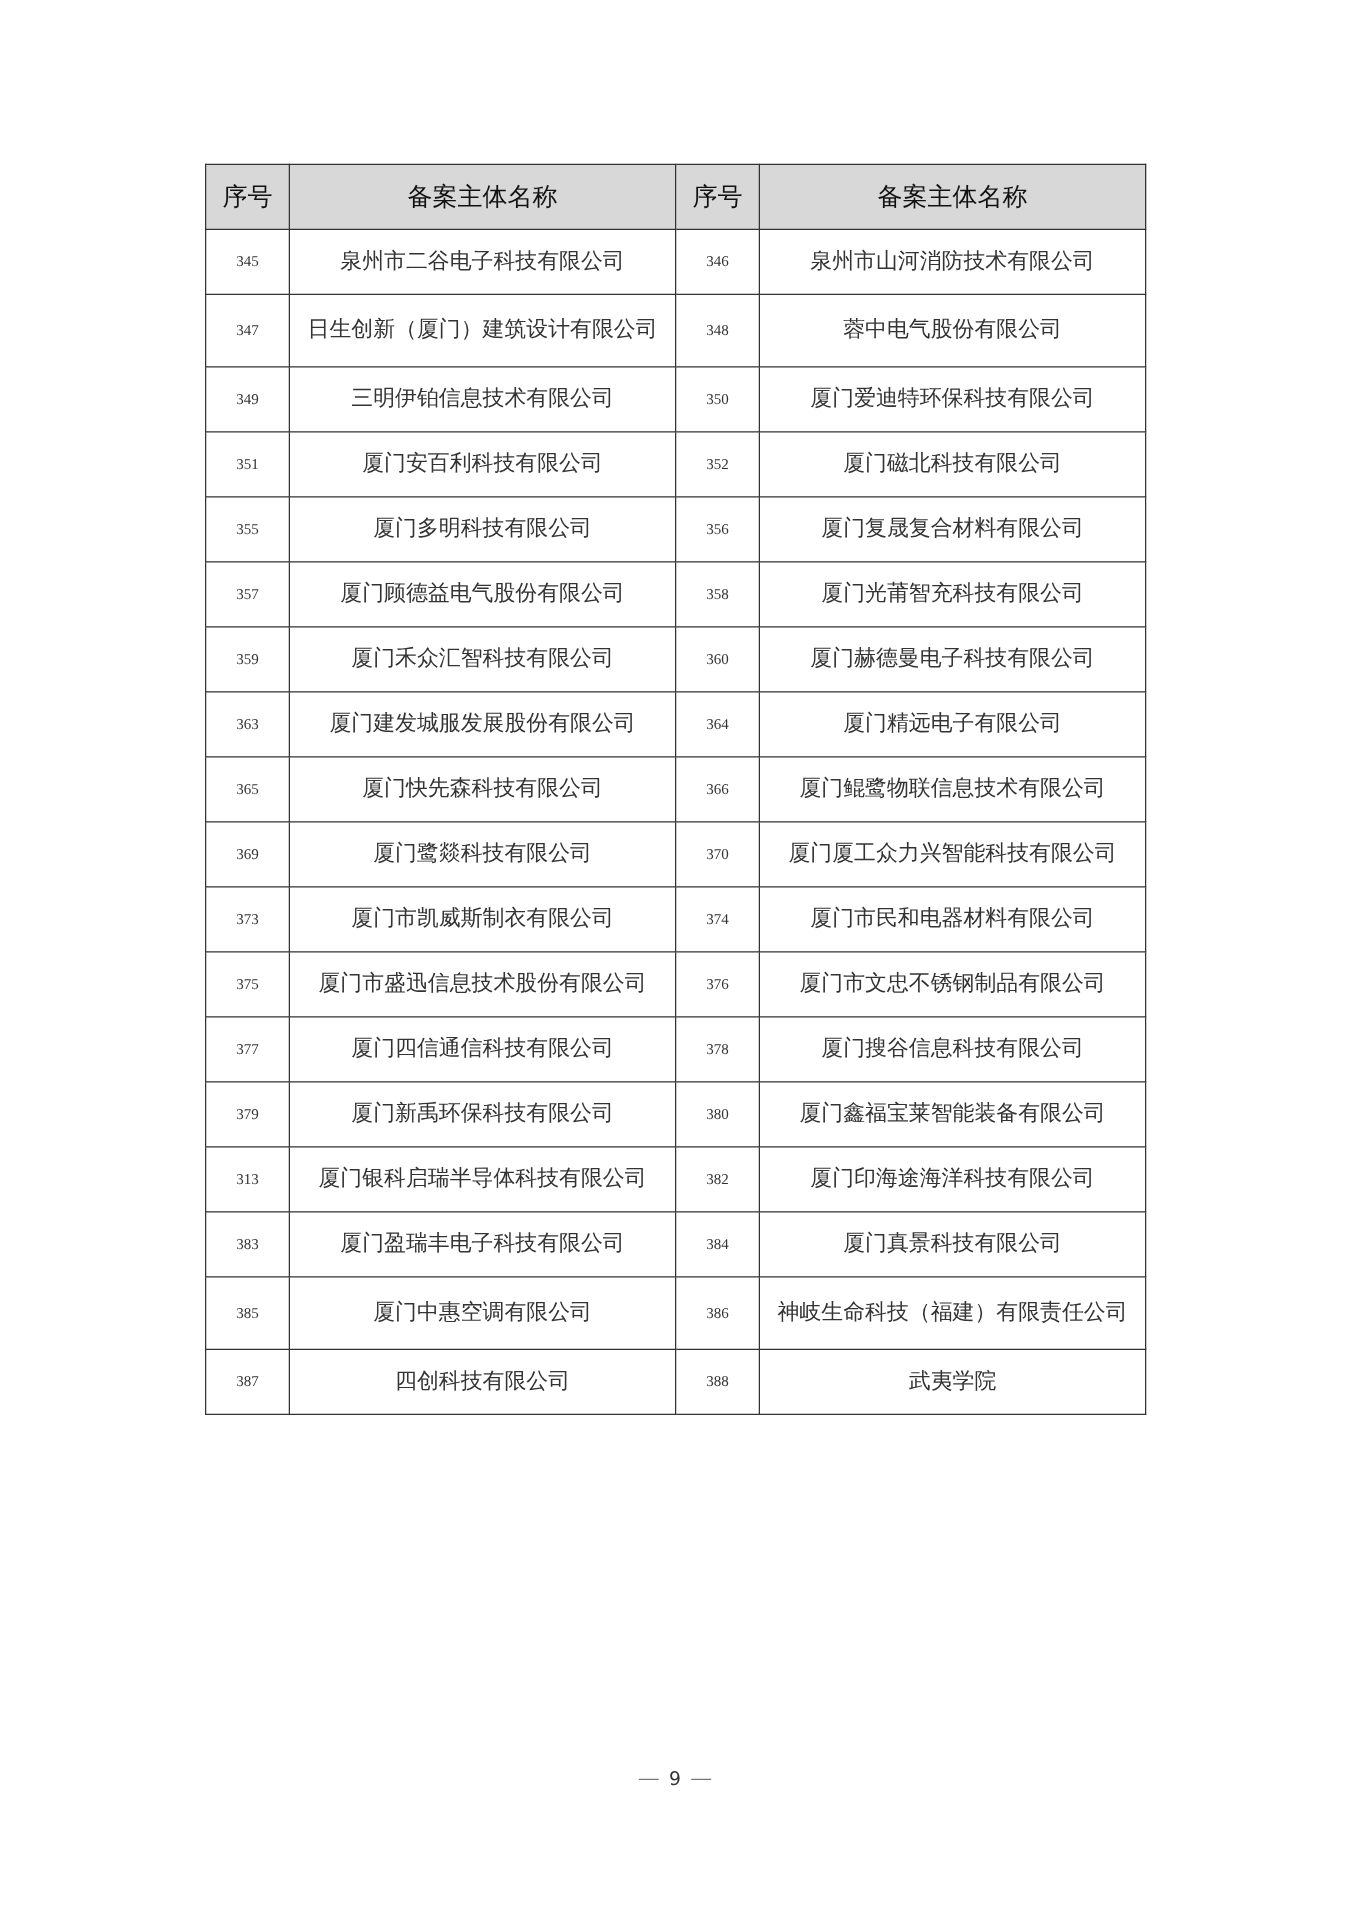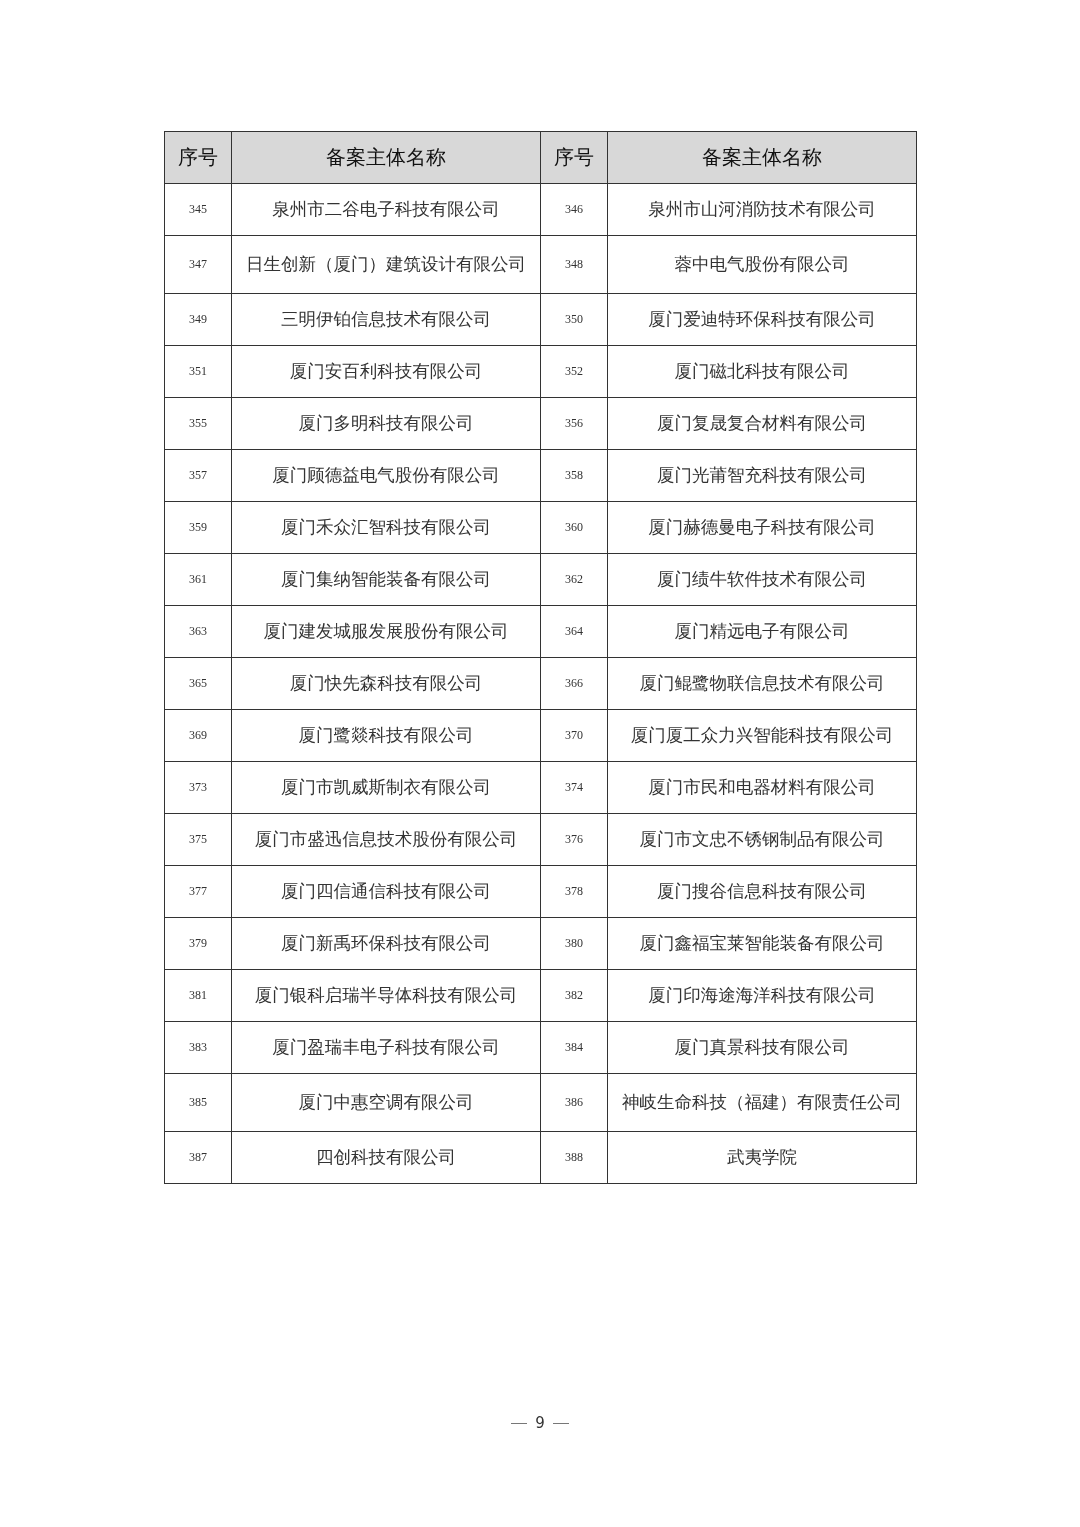--- a/index.html
+++ b/index.html
@@ -75,26 +75,20 @@
           <td class="num">358</td>
           <td>厦门光莆智充科技有限公司</td>
         </tr>
         <tr class="r1">
           <td class="num">359</td>
           <td>厦门禾众汇智科技有限公司</td>
           <td class="num">360</td>
           <td>厦门赫德曼电子科技有限公司</td>
         </tr>
         <tr class="r1">
-          <td class="num">361</td>
-          <td>厦门集纳智能装备有限公司</td>
-          <td class="num">362</td>
-          <td>厦门绩牛软件技术有限公司</td>
-        </tr>
-        <tr class="r1">
           <td class="num">363</td>
           <td>厦门建发城服发展股份有限公司</td>
           <td class="num">364</td>
           <td>厦门精远电子有限公司</td>
         </tr>
         <tr class="r1">
           <td class="num">365</td>
           <td>厦门快先森科技有限公司</td>
           <td class="num">366</td>
           <td>厦门鲲鹭物联信息技术有限公司</td>
@@ -123,21 +117,21 @@
           <td class="num">378</td>
           <td>厦门搜谷信息科技有限公司</td>
         </tr>
         <tr class="r1">
           <td class="num">379</td>
           <td>厦门新禹环保科技有限公司</td>
           <td class="num">380</td>
           <td>厦门鑫福宝莱智能装备有限公司</td>
         </tr>
         <tr class="r1">
-          <td class="num">381</td>
+          <td class="num">313</td>
           <td>厦门银科启瑞半导体科技有限公司</td>
           <td class="num">382</td>
           <td>厦门印海途海洋科技有限公司</td>
         </tr>
         <tr class="r1">
           <td class="num">383</td>
           <td>厦门盈瑞丰电子科技有限公司</td>
           <td class="num">384</td>
           <td>厦门真景科技有限公司</td>
         </tr>

